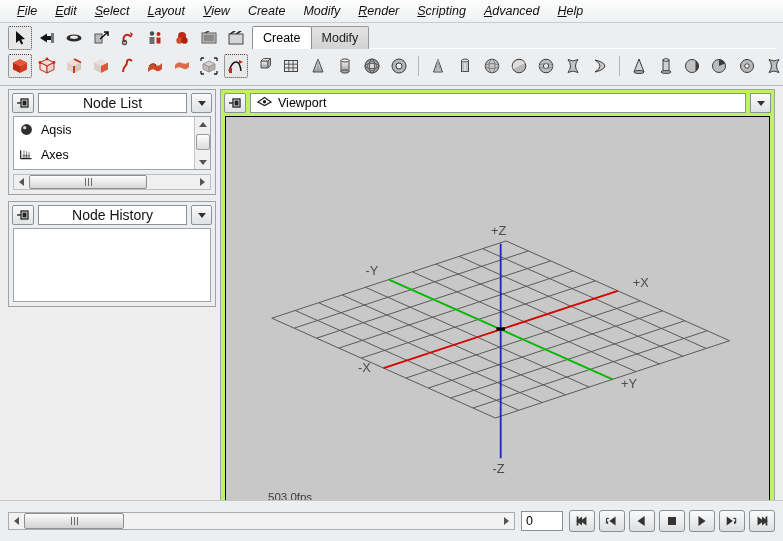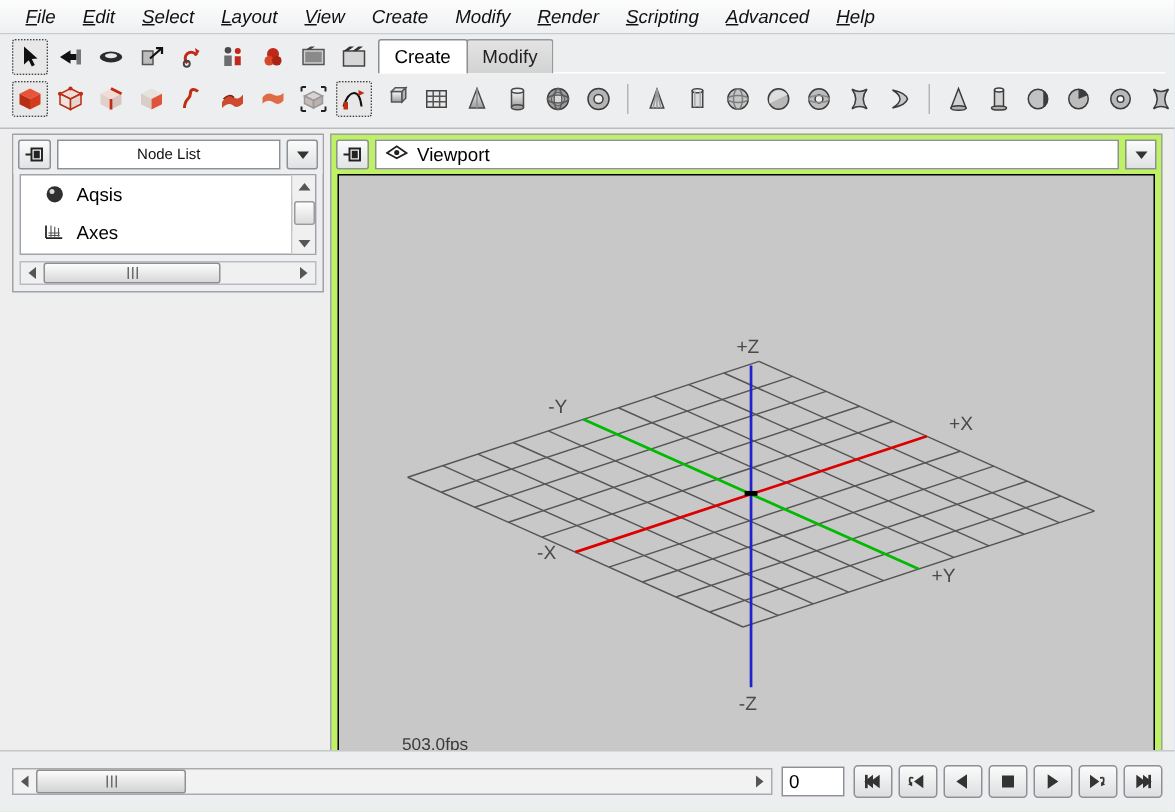--- a/index.html
+++ b/index.html
@@ -80,39 +80,39 @@
   }
   .pin{
     width:22px;height:20px;flex:none;box-sizing:border-box;
     border:1px solid #8d9196;border-radius:2px;
     background:linear-gradient(#fbfbfb,#e1e3e5);
     display:flex;align-items:center;justify-content:center;cursor:default;
   }
   .ptitle{
     flex:1;height:20px;box-sizing:border-box;background:#ffffff;
     border:1px solid #8d9196;display:flex;align-items:center;justify-content:center;
-    font-size:10px;color:#111;cursor:default;
+    font-size:14px;color:#111;cursor:default;
   }
   .pcombo{
     width:21px;height:20px;flex:none;box-sizing:border-box;
     border:1px solid #8d9196;border-radius:2px;
     background:linear-gradient(#fbfbfb,#dfe1e3);
     display:flex;align-items:center;justify-content:center;cursor:default;
   }
   .caret{width:0;height:0;border-left:4px solid transparent;border-right:4px solid transparent;border-top:5px solid #333;}
 
   .panel-body{
     background:#ffffff;border:1px solid #9fa3a8;margin:0 4px 4px 4px;
     position:relative;overflow:hidden;
   }
 
   
   .nl-body{height:52px;}
   .nl-rows{position:absolute;left:0;top:0;right:15px;bottom:0;}
-  .nl-row{display:flex;align-items:center;gap:7px;height:25px;padding-left:5px;cursor:default;margin-left:10px;}
+  .nl-row{display:flex;align-items:center;gap:7px;height:25px;padding-left:5px;cursor:default;}
   .nl-label{font-size:12.5px;color:#000;}
 
   
   .vscroll{
     position:absolute;right:0;top:0;bottom:0;width:15px;
     background:#f0f0f0;border-left:1px solid #c4c4c4;
     display:flex;flex-direction:column;align-items:center;
   }
   .vbtn{width:15px;height:14px;display:flex;align-items:center;justify-content:center;
         background:#f0f0f0;cursor:default;}
@@ -701,20 +701,36 @@
                   <i></i>
                 </span>
             </div>
           </div>
           <div class="hbtn">
               <span class="tri-r"></span>
             </div>
         </div>
       </div>
 
+      <div class="panel">
+        <div class="panel-head">
+          <div class="pin">
+            <svg width="14" height="12" viewBox="0 0 14 12">
+                <path d="M1 6h4" stroke="#222" stroke-width="1.4"></path>
+                <rect x="5" y="2" width="7" height="8" fill="none" stroke="#222" stroke-width="1.3"></rect>
+                <rect x="6.5" y="3.5" width="4" height="5" fill="#222"></rect>
+              </svg>
+          </div>
+          <div class="ptitle">Node History</div>
+          <div class="pcombo">
+              <span class="caret"></span>
+            </div>
+        </div>
+        <div class="panel-body nh-body"></div>
+      </div>
 
 
     </div>
 
     <div class="right-col">
       <div class="vp-panel">
         <div class="vp-head">
           <div class="pin">
             <svg width="14" height="12" viewBox="0 0 14 12">
                 <path d="M1 6h4" stroke="#222" stroke-width="1.4"></path>

